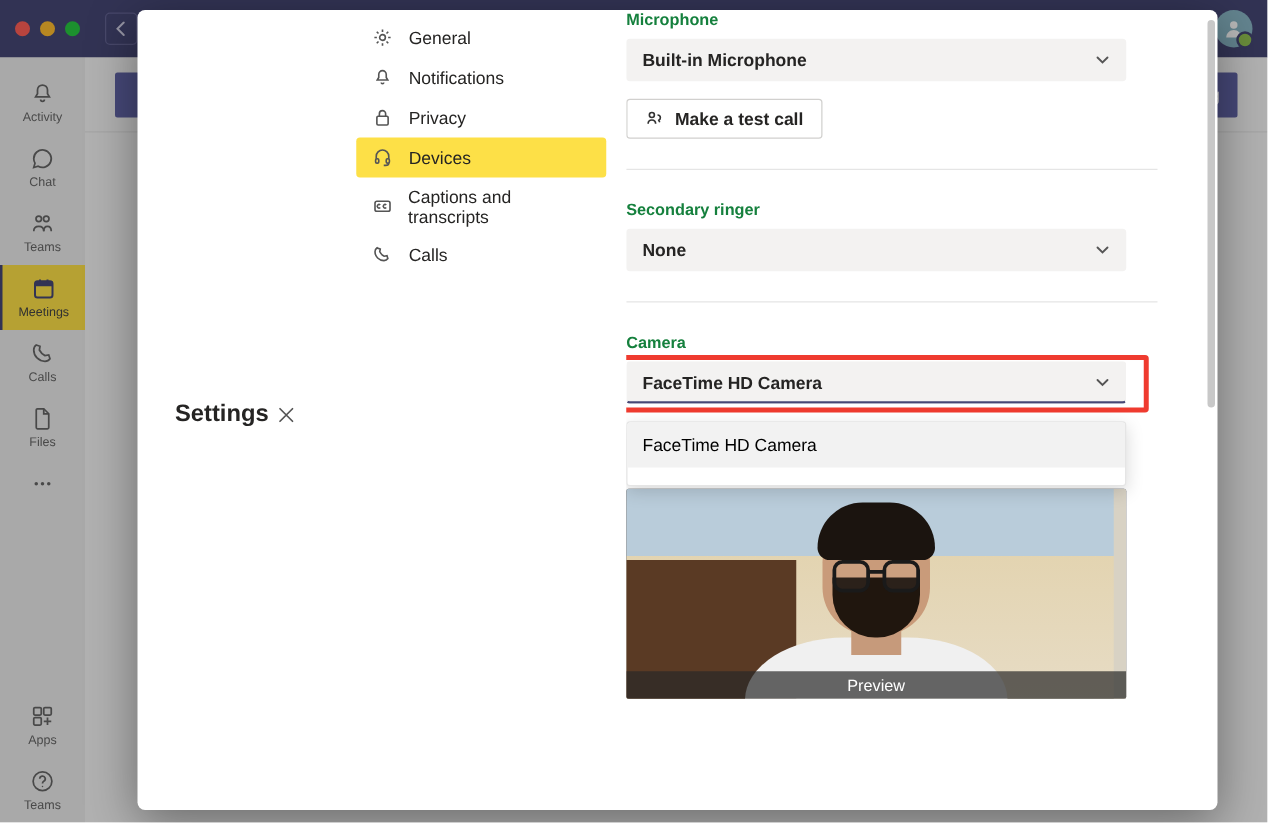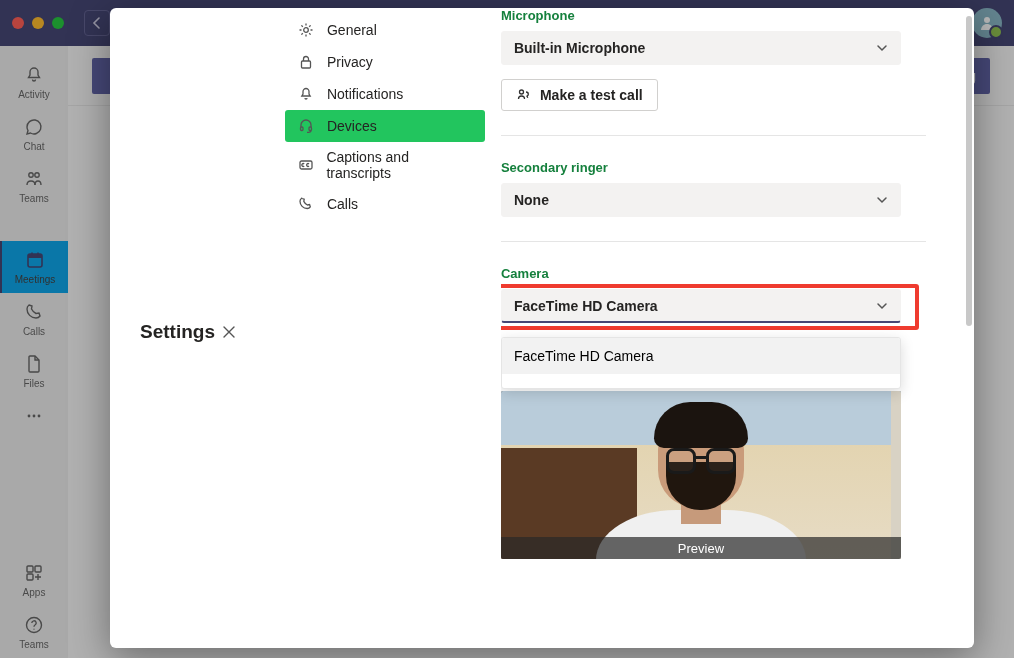--- a/index.html
+++ b/index.html
@@ -12,21 +12,21 @@
   .traffic span { width:12px; height:12px; border-radius:50%; display:block; }
   .tl-close{background:#ff5f57;} .tl-min{background:#febc2e;} .tl-max{background:#28c840;}
   .titlebar-right { margin-left:auto; display:flex; align-items:center; gap:12px; color:#d0cfe4; font-size:12px; }
   .back-btn { margin-left:20px; width:26px; height:26px; border:1px solid #646494; border-radius:4px; display:flex; align-items:center;justify-content:center; color:#d0cfe4; }
   .avatar { width:30px; height:30px; border-radius:50%; background:#8ab8c7; position:relative; display:flex;align-items:center;justify-content:center; }
   .avatar::after { content:""; position:absolute; bottom:-1px; right:-1px; width:10px;height:10px; border-radius:50%; background:#92c353; border:2px solid #464775; }
 
   
   .app-rail { position:absolute; top:46px; left:0; bottom:0; width:68px; background:#ebebeb; display:flex; flex-direction:column; align-items:center; padding-top:10px; }
   .rail-item { width:68px; display:flex; flex-direction:column; align-items:center; padding:8px 0; color:#666; font-size:10px; gap:3px; cursor:pointer; }
-  .rail-item.active { color:#444; background:#0ea5e9; border-left:2px solid #464775;margin-top:29px; }
+  .rail-item.active { color:#444; background:#fde047; border-left:2px solid #464775; }
   .rail-spacer { flex:1; }
   .rail-icon { width:22px; height:22px; display:flex; align-items:center; justify-content:center; }
 
   
   .bg-content { position:absolute; top:46px; left:68px; right:0; bottom:0; background:#f5f5f5; }
   .bg-topbar { height:60px; display:flex; align-items:center; justify-content:space-between; padding:0 24px; border-bottom:1px solid #e5e5e5; }
   .bg-btn { background:#6264a7; color:#fff; border:none; border-radius:2px; padding:10px 14px; font-size:14px; }
 
   
   .overlay { position:absolute; inset:0; top:0; background:rgba(0,0,0,0.28); }
@@ -36,21 +36,21 @@
   .modal-header { display:flex; align-items:center; justify-content:space-between; padding:18px 26px 10px 30px; }
   .modal-title { font-size:19px; font-weight:700; color:#252423; }
   .modal-close { width:28px; height:28px; display:flex;align-items:center;justify-content:center; cursor:pointer; color:#555; }
 
   .modal-body { flex:1; display:flex; overflow:hidden; }
 
   
   .settings-nav { width:232px; padding:6px 16px; }
   .nav-item { display:flex; align-items:center; gap:12px; padding:7px 12px; font-size:14px; color:#252423; border-radius:3px; cursor:pointer; }
   .nav-item .nicon { width:18px; height:18px; display:flex;align-items:center;justify-content:center; color:#555; }
-  .nav-item.active { background:#22c55e;text-align:right; }
+  .nav-item.active { background:#fde047;text-align:right; }
 
   
   .settings-content { flex:1; padding:0 8px 0 0; overflow-y:auto; position:relative; }
   .settings-content-inner { padding: 0 40px 24px 0; }
   .section-label { font-size:13px; font-weight:600; color:#15803d; margin-top:0; margin-bottom:8px; }
   hr.section-divider { border:none; border-top:1px solid #e5e5e5; margin:24px 0; }
 
   .select { background:#f3f2f1; border:1px solid #f3f2f1; border-radius:3px; height:34px; display:flex; align-items:center; justify-content:space-between; padding:0 12px; font-size:14px; color:#252423; cursor:pointer; width:400px;font-weight:bold; }
   .select .chev { color:#555; }
 
@@ -230,34 +230,34 @@
           <svg width="16" height="16" viewBox="0 0 16 16" fill="none" stroke="#555" stroke-width="1.3">
               <circle cx="8" cy="8" r="2.3"></circle>
               <path d="M8 1.5v2M8 12.5v2M1.5 8h2M12.5 8h2M3.4 3.4l1.4 1.4M11.2 11.2l1.4 1.4M12.6 3.4l-1.4 1.4M4.8 11.2l-1.4 1.4"></path>
             </svg>
         </span>
         <span>General</span>
       </div>
       <div class="nav-item">
         <span class="nicon">
           <svg width="16" height="16" viewBox="0 0 16 16" fill="none" stroke="#555" stroke-width="1.3">
+              <path d="M8 2.5a3 3 0 0 0-3 3v2.5L3.8 10h8.4L11 8V5.5a3 3 0 0 0-3-3z"></path>
+              <path d="M7 12a1 1 0 0 0 2 0"></path>
+            </svg>
+        </span>
+        <span>Notifications</span>
+      </div>
+      <div class="nav-item">
+        <span class="nicon">
+          <svg width="16" height="16" viewBox="0 0 16 16" fill="none" stroke="#555" stroke-width="1.3">
               <rect x="3.5" y="7" width="9" height="7" rx="1"></rect>
               <path d="M5.5 7V5a2.5 2.5 0 1 1 5 0v2"></path>
             </svg>
         </span>
         <span>Privacy</span>
-      </div>
-      <div class="nav-item">
-        <span class="nicon">
-          <svg width="16" height="16" viewBox="0 0 16 16" fill="none" stroke="#555" stroke-width="1.3">
-              <path d="M8 2.5a3 3 0 0 0-3 3v2.5L3.8 10h8.4L11 8V5.5a3 3 0 0 0-3-3z"></path>
-              <path d="M7 12a1 1 0 0 0 2 0"></path>
-            </svg>
-        </span>
-        <span>Notifications</span>
       </div>
       <div class="nav-item active">
         <span class="nicon">
           <svg width="16" height="16" viewBox="0 0 16 16" fill="none" stroke="#555" stroke-width="1.3">
               <path d="M3 9V7a5 5 0 0 1 10 0v2"></path>
               <rect x="2.5" y="9" width="2.5" height="3.5" rx="1"></rect>
               <rect x="11" y="9" width="2.5" height="3.5" rx="1"></rect>
               <path d="M13 12.5c0 1-1 1.8-2.5 1.8H9"></path>
             </svg>
         </span>

